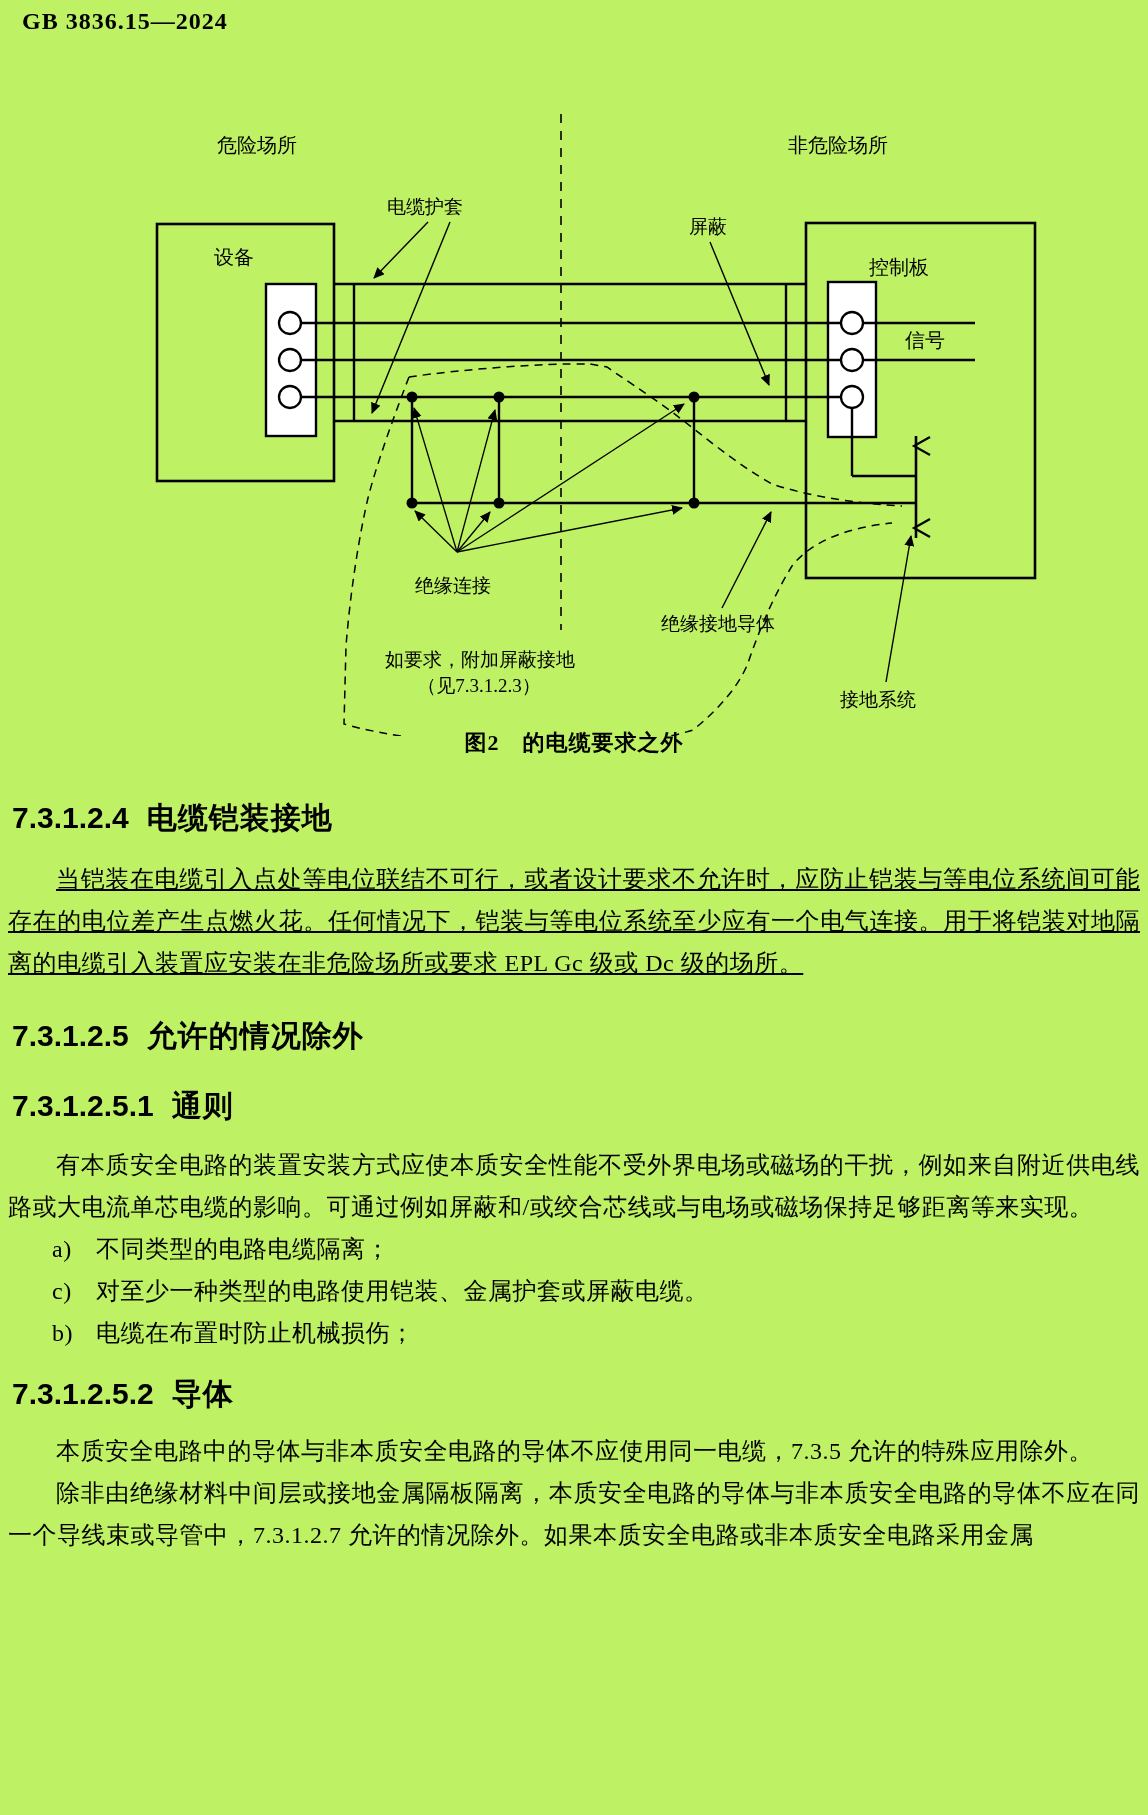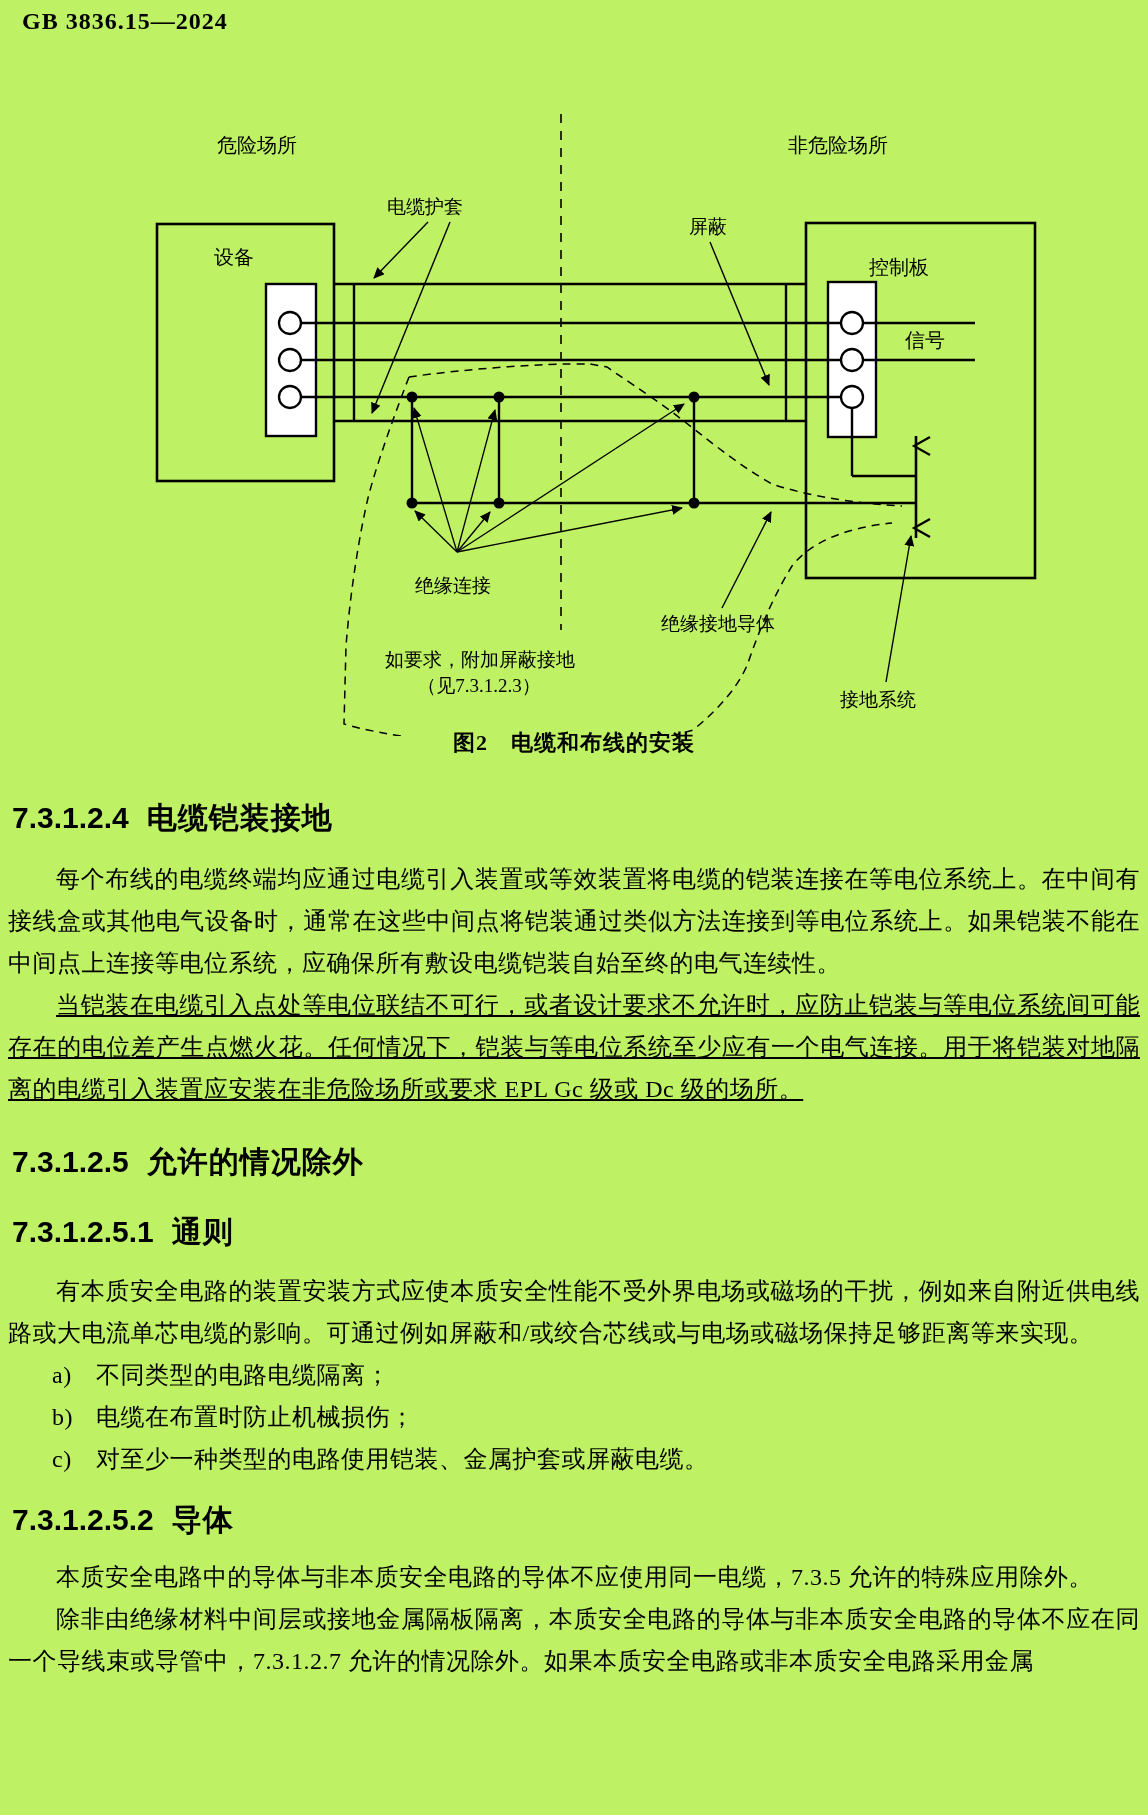--- a/index.html
+++ b/index.html
@@ -135,46 +135,45 @@
       <text x="854" y="670" font-size="19" text-anchor="middle">接地系统</text>
       <line x1="862" y1="646" x2="887" y2="500" stroke="#000" stroke-width="1.4" marker-end="url(#arw)"></line>
 
       <text x="456" y="630" font-size="19" text-anchor="middle">如要求，附加屏蔽接地</text>
       <text x="455" y="656" font-size="19" text-anchor="middle">（见7.3.1.2.3）</text>
     </svg>
   </div>
 
   <div class="content">
 
-    <div class="fig-caption">图2　电缆和布线的安装</div>
+    <div class="fig-caption">图2　的电缆要求之外</div>
 
     <div class="sec-heading">
       <span class="sec-num">7.3.1.2.4</span><span class="sec-title">电缆铠装接地</span>
     </div>
-    <p class="para">每个布线的电缆终端均应通过电缆引入装置或等效装置将电缆的铠装连接在等电位系统上。在中间有接线盒或其他电气设备时，通常在这些中间点将铠装通过类似方法连接到等电位系统上。如果铠装不能在中间点上连接等电位系统，应确保所有敷设电缆铠装自始至终的电气连续性。</p>
     <p class="para mb26">当铠装在电缆引入点处等电位联结不可行，或者设计要求不允许时，应防止铠装与等电位系统间可能存在的电位差产生点燃火花。任何情况下，铠装与等电位系统至少应有一个电气连接。用于将铠装对地隔离的电缆引入装置应安装在非危险场所或要求 EPL Gc 级或 Dc 级的场所。</p>
 
     <div class="sec-heading h-gap1">
       <span class="sec-num">7.3.1.2.5</span><span class="sec-title">允许的情况除外</span>
     </div>
 
     <div class="sec-heading h-gap2">
       <span class="sec-num">7.3.1.2.5.1</span><span class="sec-title">通则</span>
     </div>
     <p class="para">有本质安全电路的装置安装方式应使本质安全性能不受外界电场或磁场的干扰，例如来自附近供电线路或大电流单芯电缆的影响。可通过例如屏蔽和/或绞合芯线或与电场或磁场保持足够距离等来实现。</p>
 
     <div class="list">
       <div class="list-row">
         <span class="marker">a)</span><span>不同类型的电路电缆隔离；</span>
       </div>
       <div class="list-row">
-        <span class="marker">b)</span><span>电缆在布置时防止机械损伤；</span>
+        <span class="marker">c)</span><span>对至少一种类型的电路使用铠装、金属护套或屏蔽电缆。</span>
       </div>
       <div class="list-row">
-        <span class="marker">c)</span><span>对至少一种类型的电路使用铠装、金属护套或屏蔽电缆。</span>
+        <span class="marker">b)</span><span>电缆在布置时防止机械损伤；</span>
       </div>
     </div>
 
     <div class="sec-heading h-gap3">
       <span class="sec-num">7.3.1.2.5.2</span><span class="sec-title">导体</span>
     </div>
     <p class="para">本质安全电路中的导体与非本质安全电路的导体不应使用同一电缆，7.3.5 允许的特殊应用除外。</p>
     <p class="para">除非由绝缘材料中间层或接地金属隔板隔离，本质安全电路的导体与非本质安全电路的导体不应在同一个导线束或导管中，7.3.1.2.7 允许的情况除外。如果本质安全电路或非本质安全电路采用金属</p>
 
   </div>

